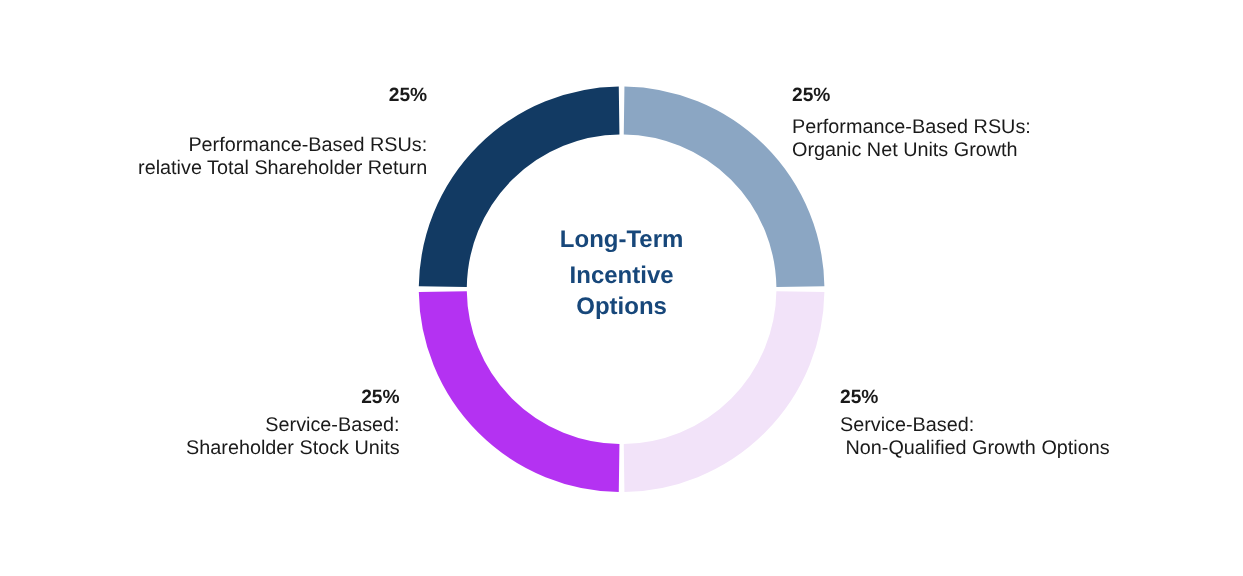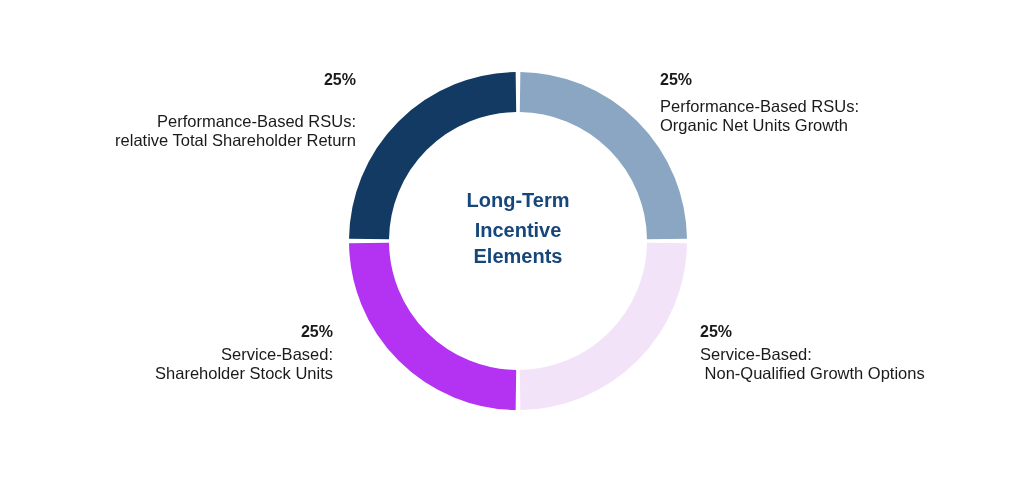--- a/index.html
+++ b/index.html
@@ -35,21 +35,21 @@
   <svg id="donut-svg" class="donut" width="1036" height="480" viewBox="0 0 1036 480">
       <path d="M 520.08 92.01 A 149 149 0 0 1 666.99 238.92" fill="none" stroke="#8BA6C3" stroke-width="40" stroke-linecap="butt"></path>
       <path d="M 666.99 243.08 A 149 149 0 0 1 520.08 389.99" fill="none" stroke="#F2E3F9" stroke-width="40" stroke-linecap="butt"></path>
       <path d="M 515.92 389.99 A 149 149 0 0 1 369.01 243.08" fill="none" stroke="#B432F2" stroke-width="40" stroke-linecap="butt"></path>
       <path d="M 369.01 238.92 A 149 149 0 0 1 515.92 92.01" fill="none" stroke="#123A63" stroke-width="40" stroke-linecap="butt"></path>
     </svg>
 
   <div class="center-text" style="color: rgb(23, 71, 122);">
     <span class="cline">Long-Term</span>
     <span class="cline">Incentive</span>
-    <span class="cline">Elements</span>
+    <span class="cline">Options</span>
   </div>
 
   <div class="seg-label label-tl">
     <div class="pct">25%</div>
     <div class="line">Performance-Based RSUs:</div>
     <div class="line">relative Total Shareholder Return</div>
   </div>
 
   <div class="seg-label label-tr">
     <div class="pct">25%</div>

